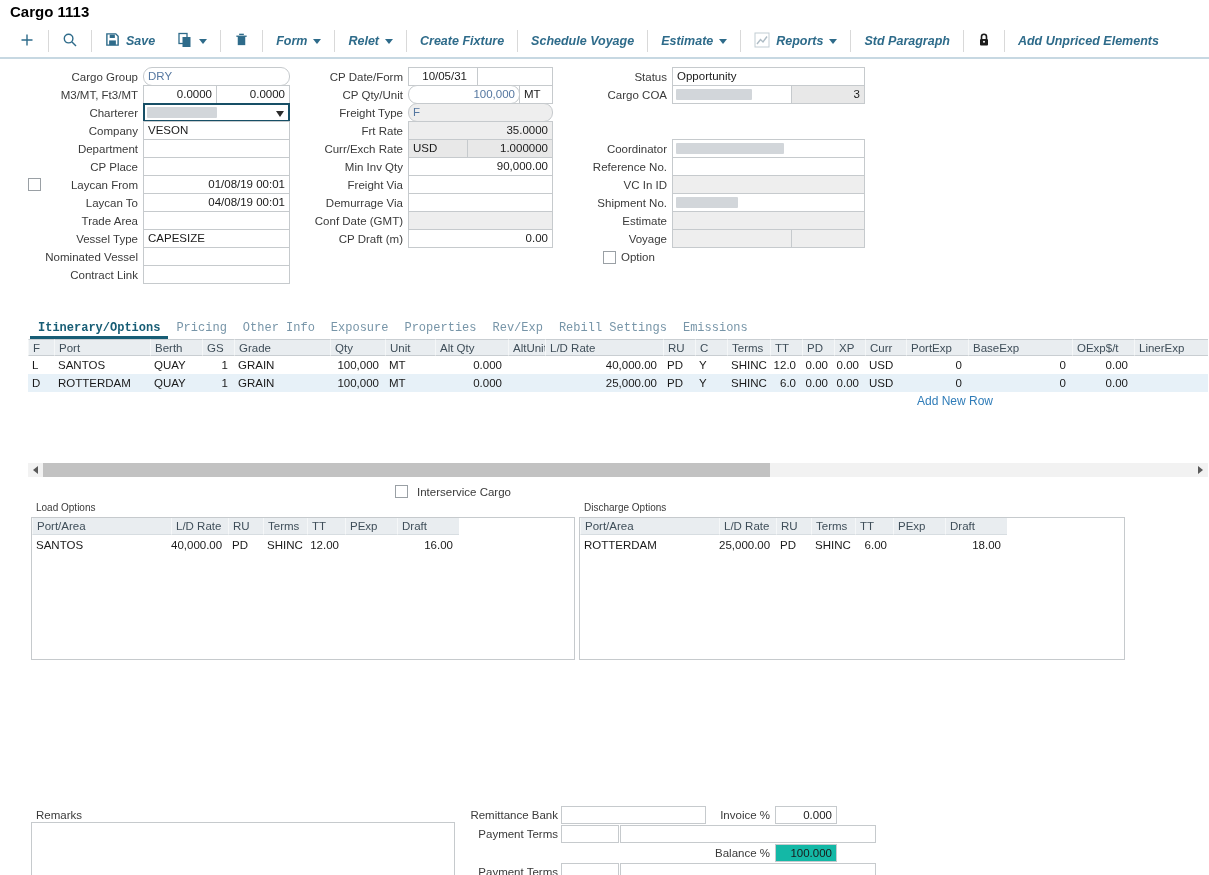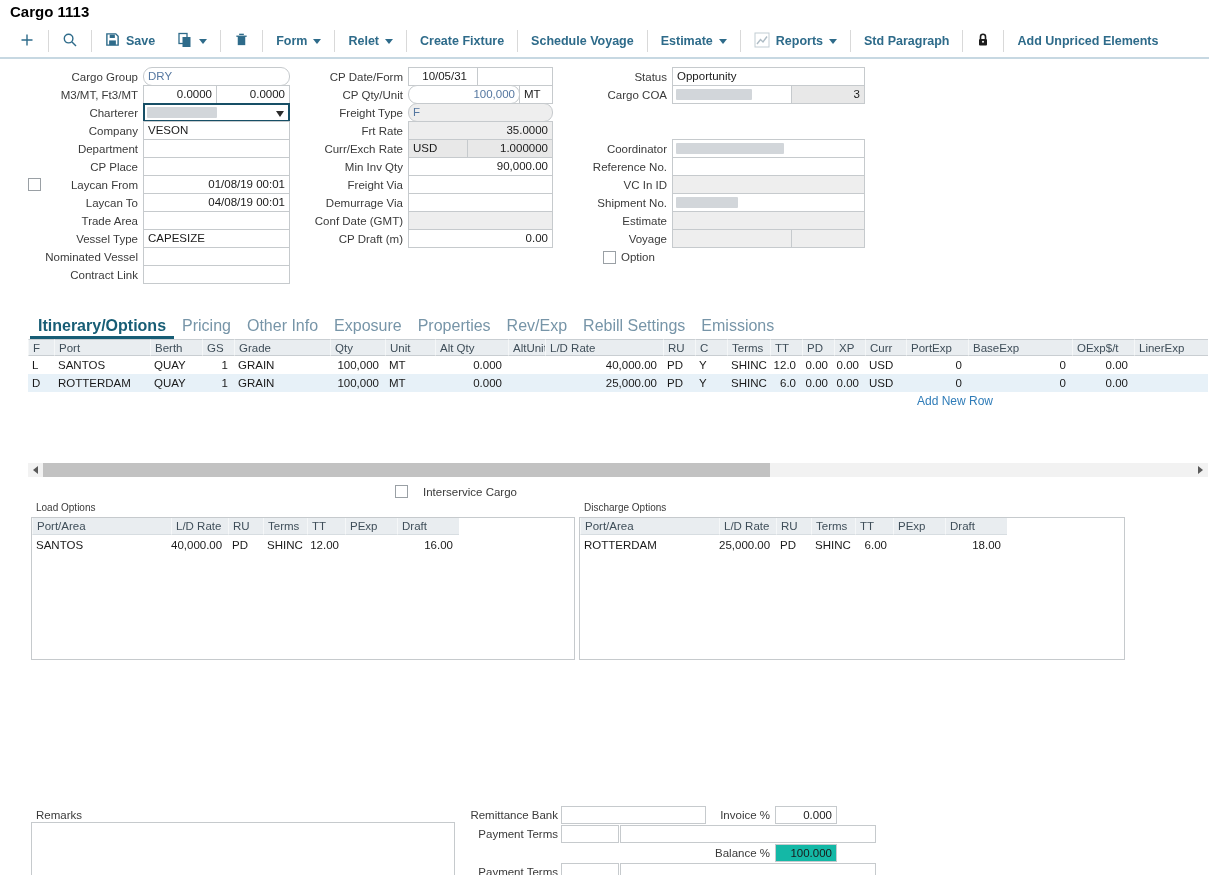--- a/index.html
+++ b/index.html
@@ -2,21 +2,21 @@
 <html><head>
 <meta charset="utf-8">
 <style>
   html,body{margin:0;padding:0;background:#fff;}
   .canvas{position:relative;width:1209px;height:875px;overflow:hidden;background:#fff;
           font-family:"Liberation Sans",sans-serif;color:#1a1a1a;}
   .abs{position:absolute;}
 
   
   .page-title{position:absolute;left:10px;top:3px;font-size:15px;font-weight:bold;color:#000;}
-  .toolbar{position:absolute;left:8px;top:25px;right:0;height:32px;display:flex;align-items:center;}
+  .toolbar{position:absolute;left:8px;top:25px;right:0;height:32px;display:flex;align-items:center;font-style:italic;}
   .tb-btn{display:flex;align-items:center;gap:6px;padding:0 11px;height:26px;cursor:pointer;
           color:#2e6b8a;font-size:12.5px;font-weight:bold;white-space:nowrap;}
   .tb-sep{width:1px;height:22px;background:#d9d9d9;margin:0 2px;flex:0 0 1px;}
   .caret{width:0;height:0;border-left:4px solid transparent;border-right:4px solid transparent;
          border-top:5px solid #2e6b8a;display:inline-block;}
   .toolbar-rule{position:absolute;left:0;top:57px;width:1209px;height:2px;background:#c7d8e2;}
 
   
   .fcol{position:absolute;top:68px;}
   .frow{display:flex;height:18px;}
@@ -34,21 +34,21 @@
           position:absolute;top:3px;left:3px;}
   .fld.focus .redact{top:2px;left:2px;}
   .combo-caret{position:absolute;right:4px;top:6px;width:0;height:0;
                border-left:4.5px solid transparent;border-right:4.5px solid transparent;
                border-top:6px solid #2b2b2b;}
   .cb{box-sizing:border-box;width:13px;height:13px;border:1px solid #9aa0a5;background:#fff;
       display:inline-block;flex:0 0 13px;}
 
   
   .tabs{position:absolute;left:30px;top:316px;display:flex;align-items:flex-end;height:23px;}
-  .tab{font-size:16px;color:#7795a8;padding:0 8px 4px 8px;cursor:pointer;white-space:nowrap;}
+  .tab{font-size:12px;color:#7795a8;padding:0 8px 4px 8px;cursor:pointer;white-space:nowrap;font-family:Liberation Mono, monospace;}
   .tab.active{color:#175d75;font-weight:bold;border-bottom:3px solid #175d75;padding-bottom:1px;}
 
   
   .it-grid{position:absolute;left:28px;top:339px;width:1180px;display:grid;
            grid-template-columns:26px 96px 52px 32px 96px 55px 50px 73px 37px 118px 32px 32px 43px 32px 32px 31px 41px 62px 104px 62px 74px;
            font-size:11.5px;}
   .it-h{background:#e9edf0;color:#3f4e59;height:17px;line-height:17px;padding-left:4px;
         border-top:1px solid #c9ced2;border-bottom:1px solid #c9ced2;border-left:1px solid #f5f7f8;
         box-sizing:border-box;white-space:nowrap;overflow:hidden;}
   .it-c{height:18px;line-height:18px;padding-left:4px;box-sizing:border-box;white-space:nowrap;overflow:hidden;}
@@ -78,21 +78,21 @@
   .op-c.c-r{text-align:right;padding-right:6px;padding-left:0;}
 
   
   .b-lbl{position:absolute;font-size:11.5px;color:#3a3a3a;line-height:18px;text-align:right;white-space:nowrap;}
   .b-fld{position:absolute;box-sizing:border-box;height:18px;border:1px solid #c6cacd;background:#fff;
          font-size:11.5px;line-height:16px;padding:0 4px;}
   .b-fld.ro{background:#14b8a6;}
   .b-fld.ar{text-align:right;}
   .remarks-box{position:absolute;left:31px;top:822px;width:424px;height:70px;
                border:1px solid #c6cacd;background:#fff;box-sizing:border-box;}
-  .ck-row{display:flex;align-items:center;gap:15px;font-size:11.5px;color:#3a3a3a;}
+  .ck-row{display:flex;align-items:center;gap:9px;font-size:11.5px;color:#3a3a3a;}
 </style>
 </head>
 <body>
 
 <div class="canvas">
 
   <div class="page-title">Cargo 1113</div>
 
   <div class="toolbar">
     <div class="tb-btn">

